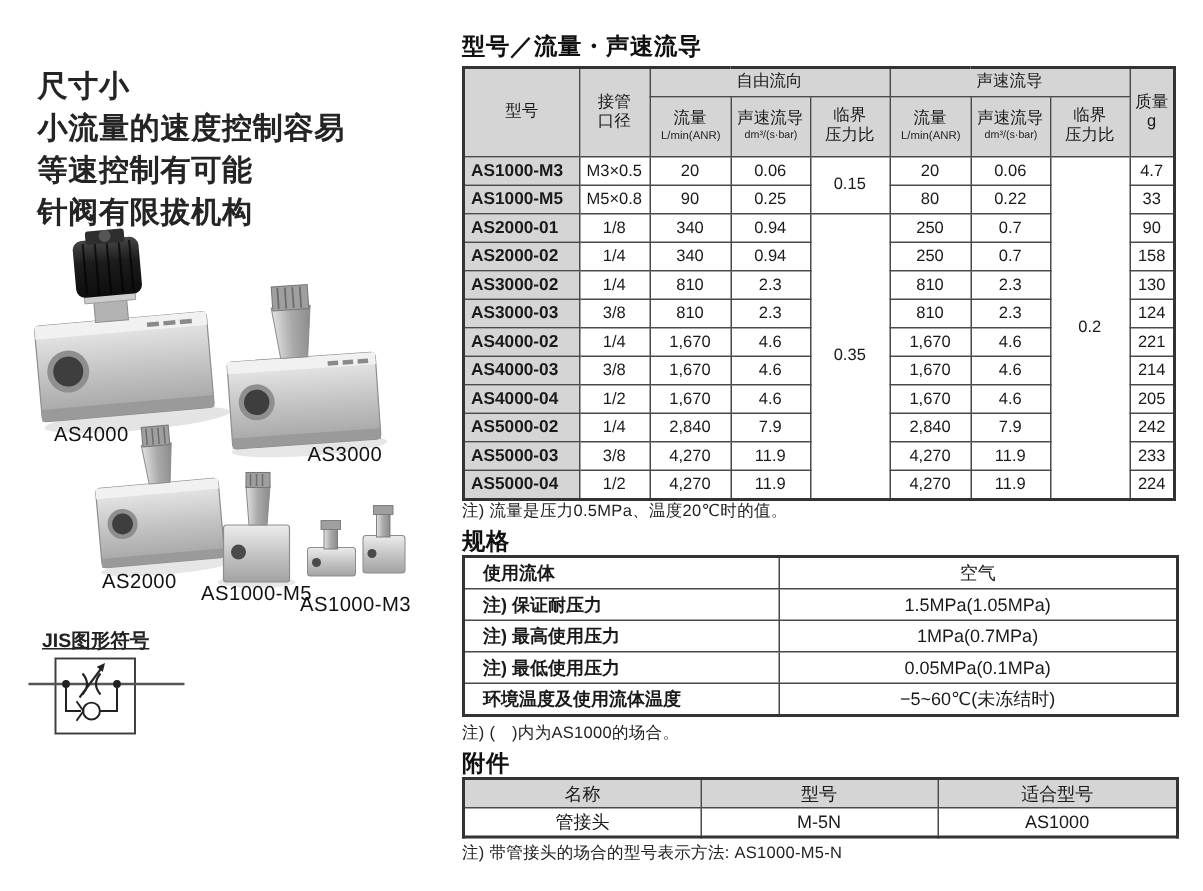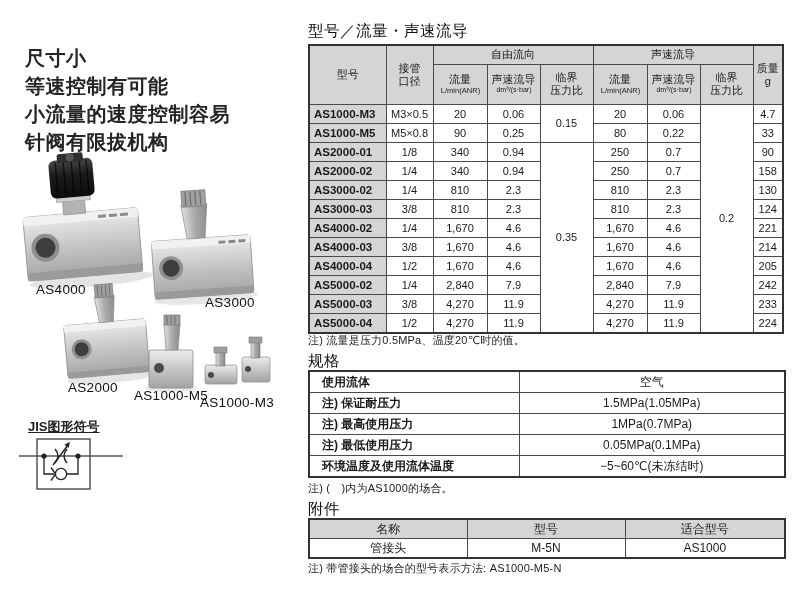--- a/index.html
+++ b/index.html
@@ -14,21 +14,21 @@
   .photos{position:absolute;left:8px;top:150px;width:295px;height:265px;}
   .prod-label{position:absolute;font-size:13.5px;color:#111;letter-spacing:0.3px;}
   .lbl-as4000{left:36px;top:282px;}
   .lbl-as3000{left:205px;top:295px;}
   .lbl-as2000{left:68px;top:380px;}
   .lbl-as1000m5{left:134px;top:388px;}
   .lbl-as1000m3{left:200px;top:395px;}
   .jis-title{position:absolute;left:28px;top:418px;font-size:13px;font-weight:bold;color:#222;text-decoration:underline;}
   .jis-sym{position:absolute;left:15px;top:436px;}
   
-  .sec-title{position:absolute;font-size:15.5px;font-weight:normal;color:#111;letter-spacing:0.5px;}
+  .sec-title{position:absolute;font-size:15.5px;font-weight:bold;color:#111;letter-spacing:0.5px;}
   .t-flow-title{left:308px;top:21px;}
   .t-spec-title{left:308px;top:351px;}
   .t-acc-title{left:308px;top:499px;}
   table{border-collapse:collapse;table-layout:fixed;}
   td,th{border:1px solid #4a4a4a;padding:0 2px;overflow:hidden;white-space:nowrap;}
   .flow-table{position:absolute;left:308px;top:44px;width:474px;border:2px solid #333;}
   .flow-table th{background:#d5d5d5;font-weight:normal;font-size:11px;text-align:center;line-height:1.15;}
   .flow-table td{font-size:11px;text-align:center;height:18px;}
   .flow-table .hdr-grp{height:19px;font-size:11.5px;}
   .flow-table .hdr-sub{height:40px;}
@@ -45,22 +45,22 @@
   .spec-table td.spec-value{text-align:center;}
   .acc-table{position:absolute;left:308px;top:518px;width:476px;border:2px solid #333;}
   .acc-table th{background:#d5d5d5;font-weight:normal;font-size:12px;height:18px;text-align:center;}
   .acc-table td{font-size:12px;height:18px;text-align:center;}
 </style>
 </head>
 <body>
 
 <div class="features">
   <div class="feature-line">尺寸小</div>
+  <div class="feature-line">小流量的速度控制容易</div>
   <div class="feature-line">等速控制有可能</div>
-  <div class="feature-line">小流量的速度控制容易</div>
   <div class="feature-line">针阀有限拔机构</div>
 </div>
 
 <div class="photos">
   <svg width="295" height="265" viewBox="0 0 295 265">
     <defs>
       <linearGradient id="metalV" x1="0" y1="0" x2="0" y2="1">
         <stop offset="0" stop-color="#ececec"></stop>
           <stop offset="0.55" stop-color="#c2c2c2"></stop>
           <stop offset="1" stop-color="#a3a3a3"></stop>

